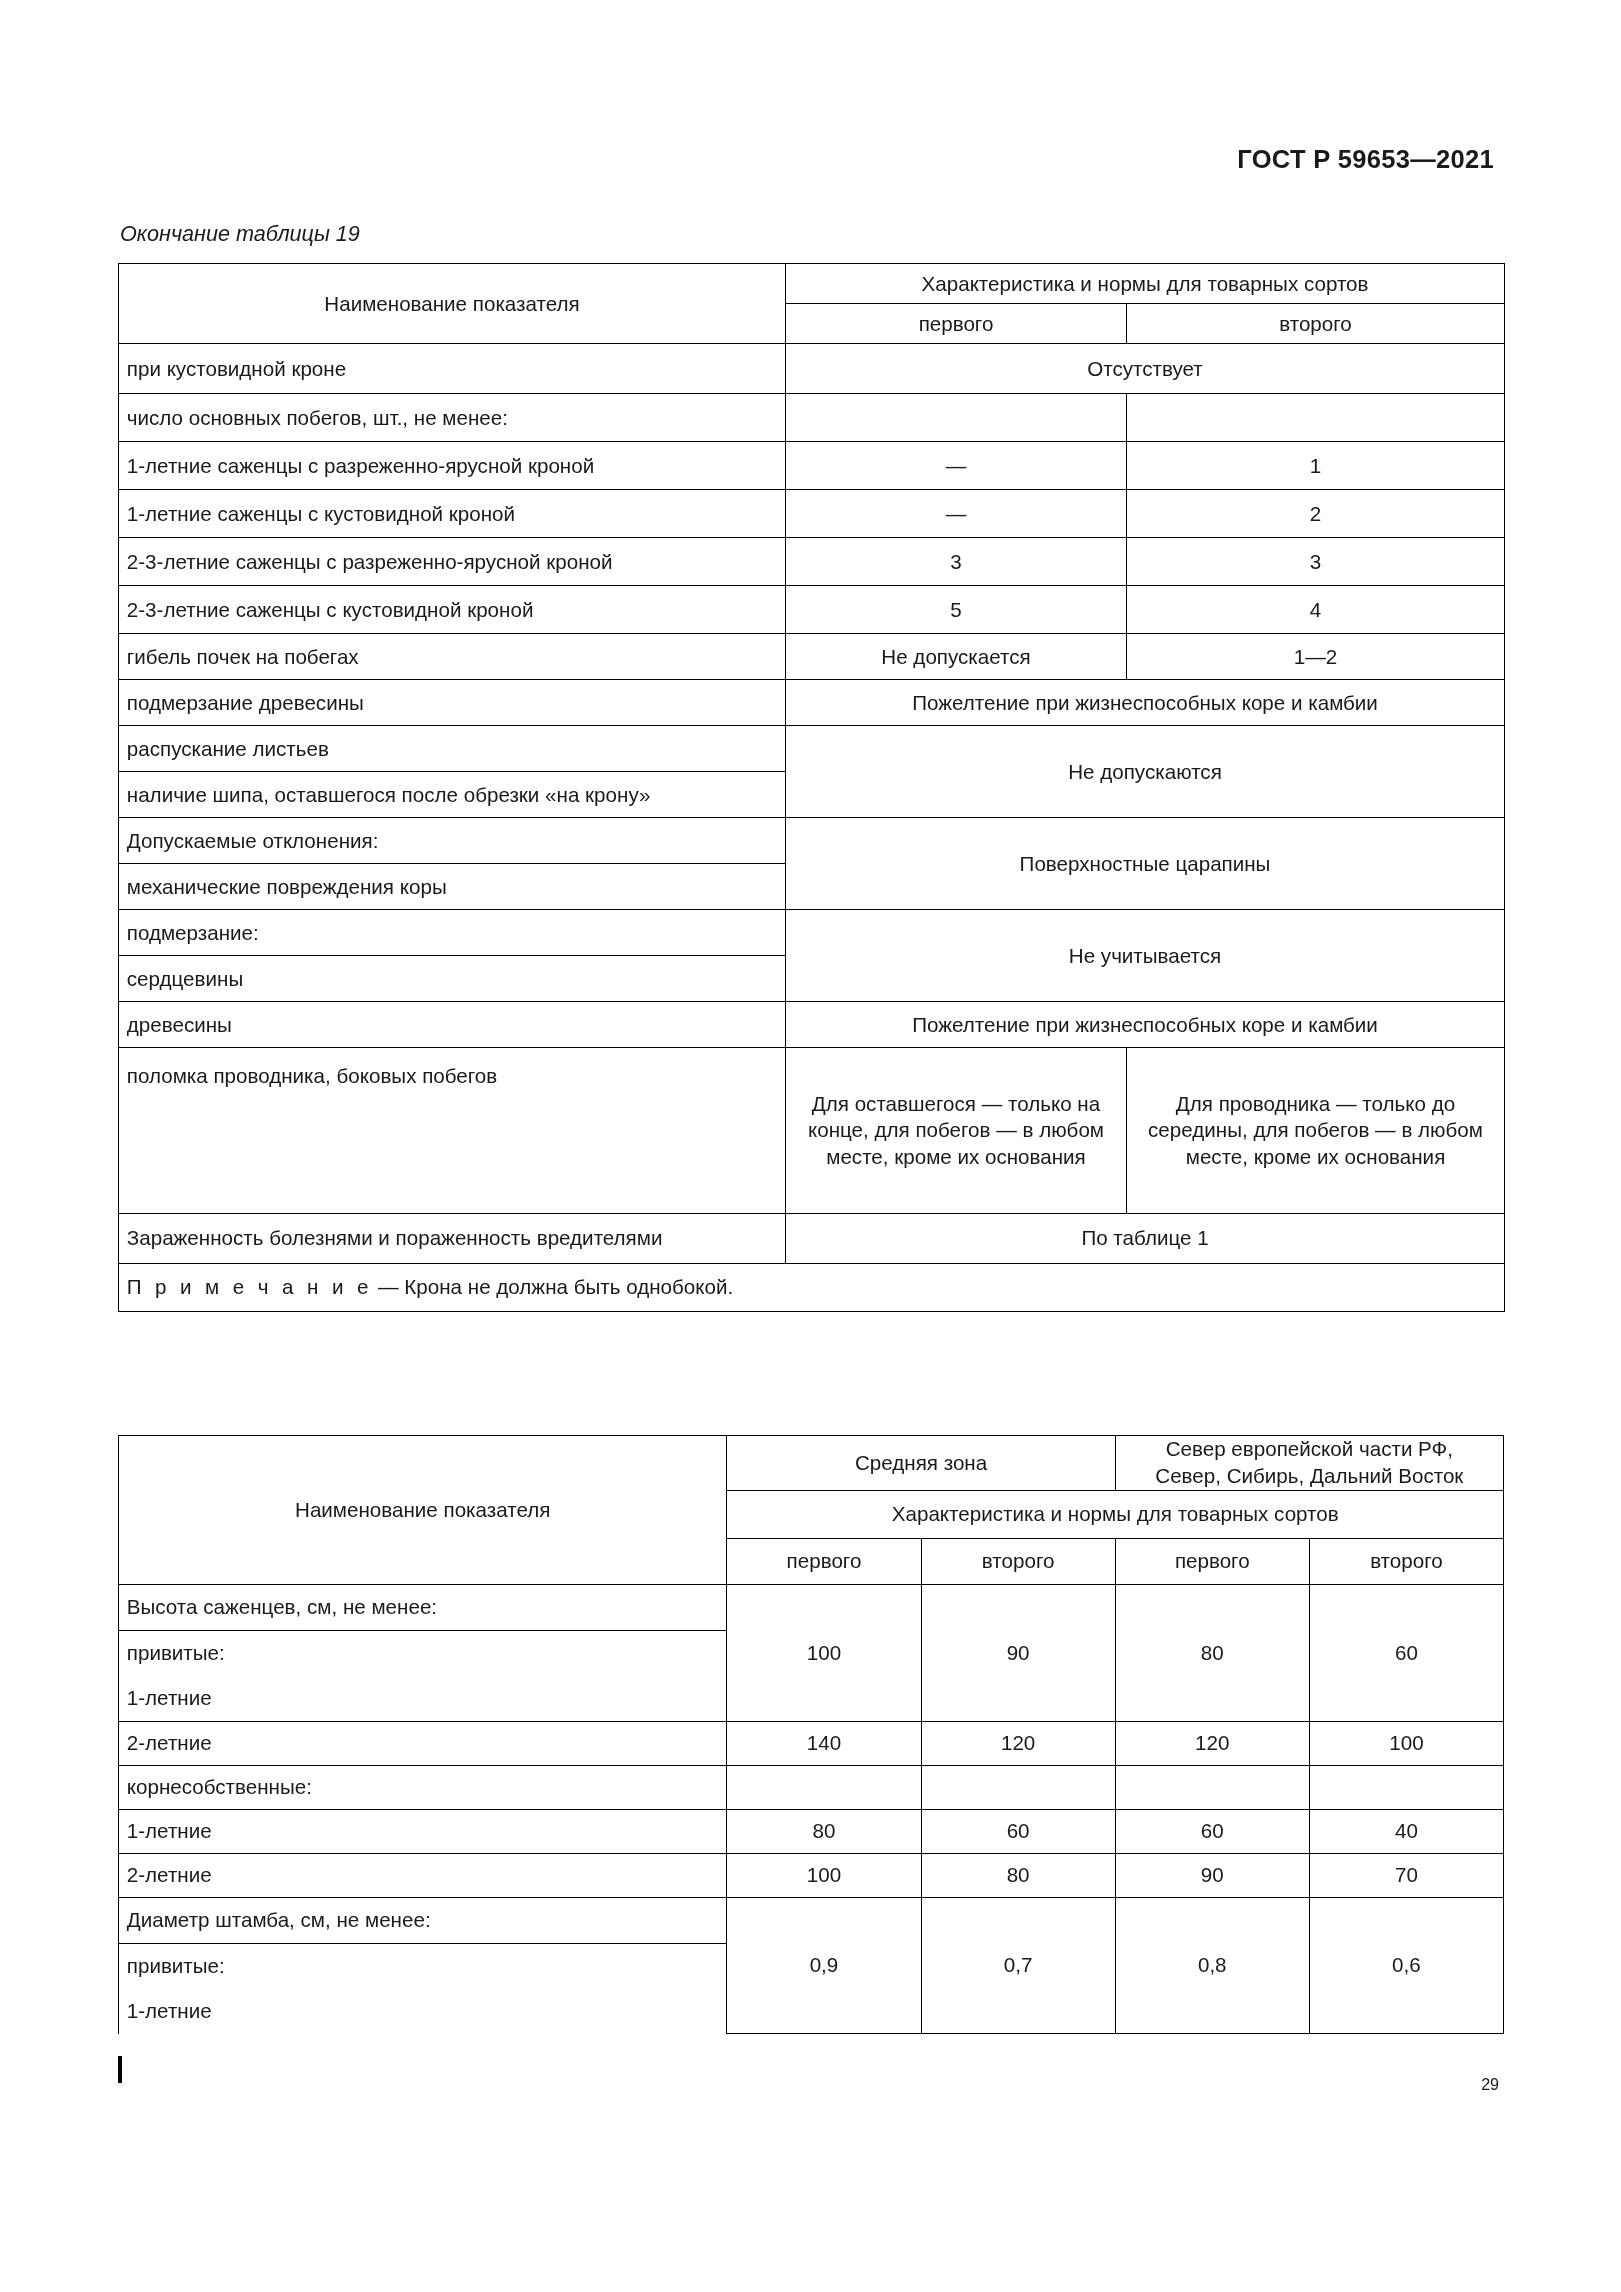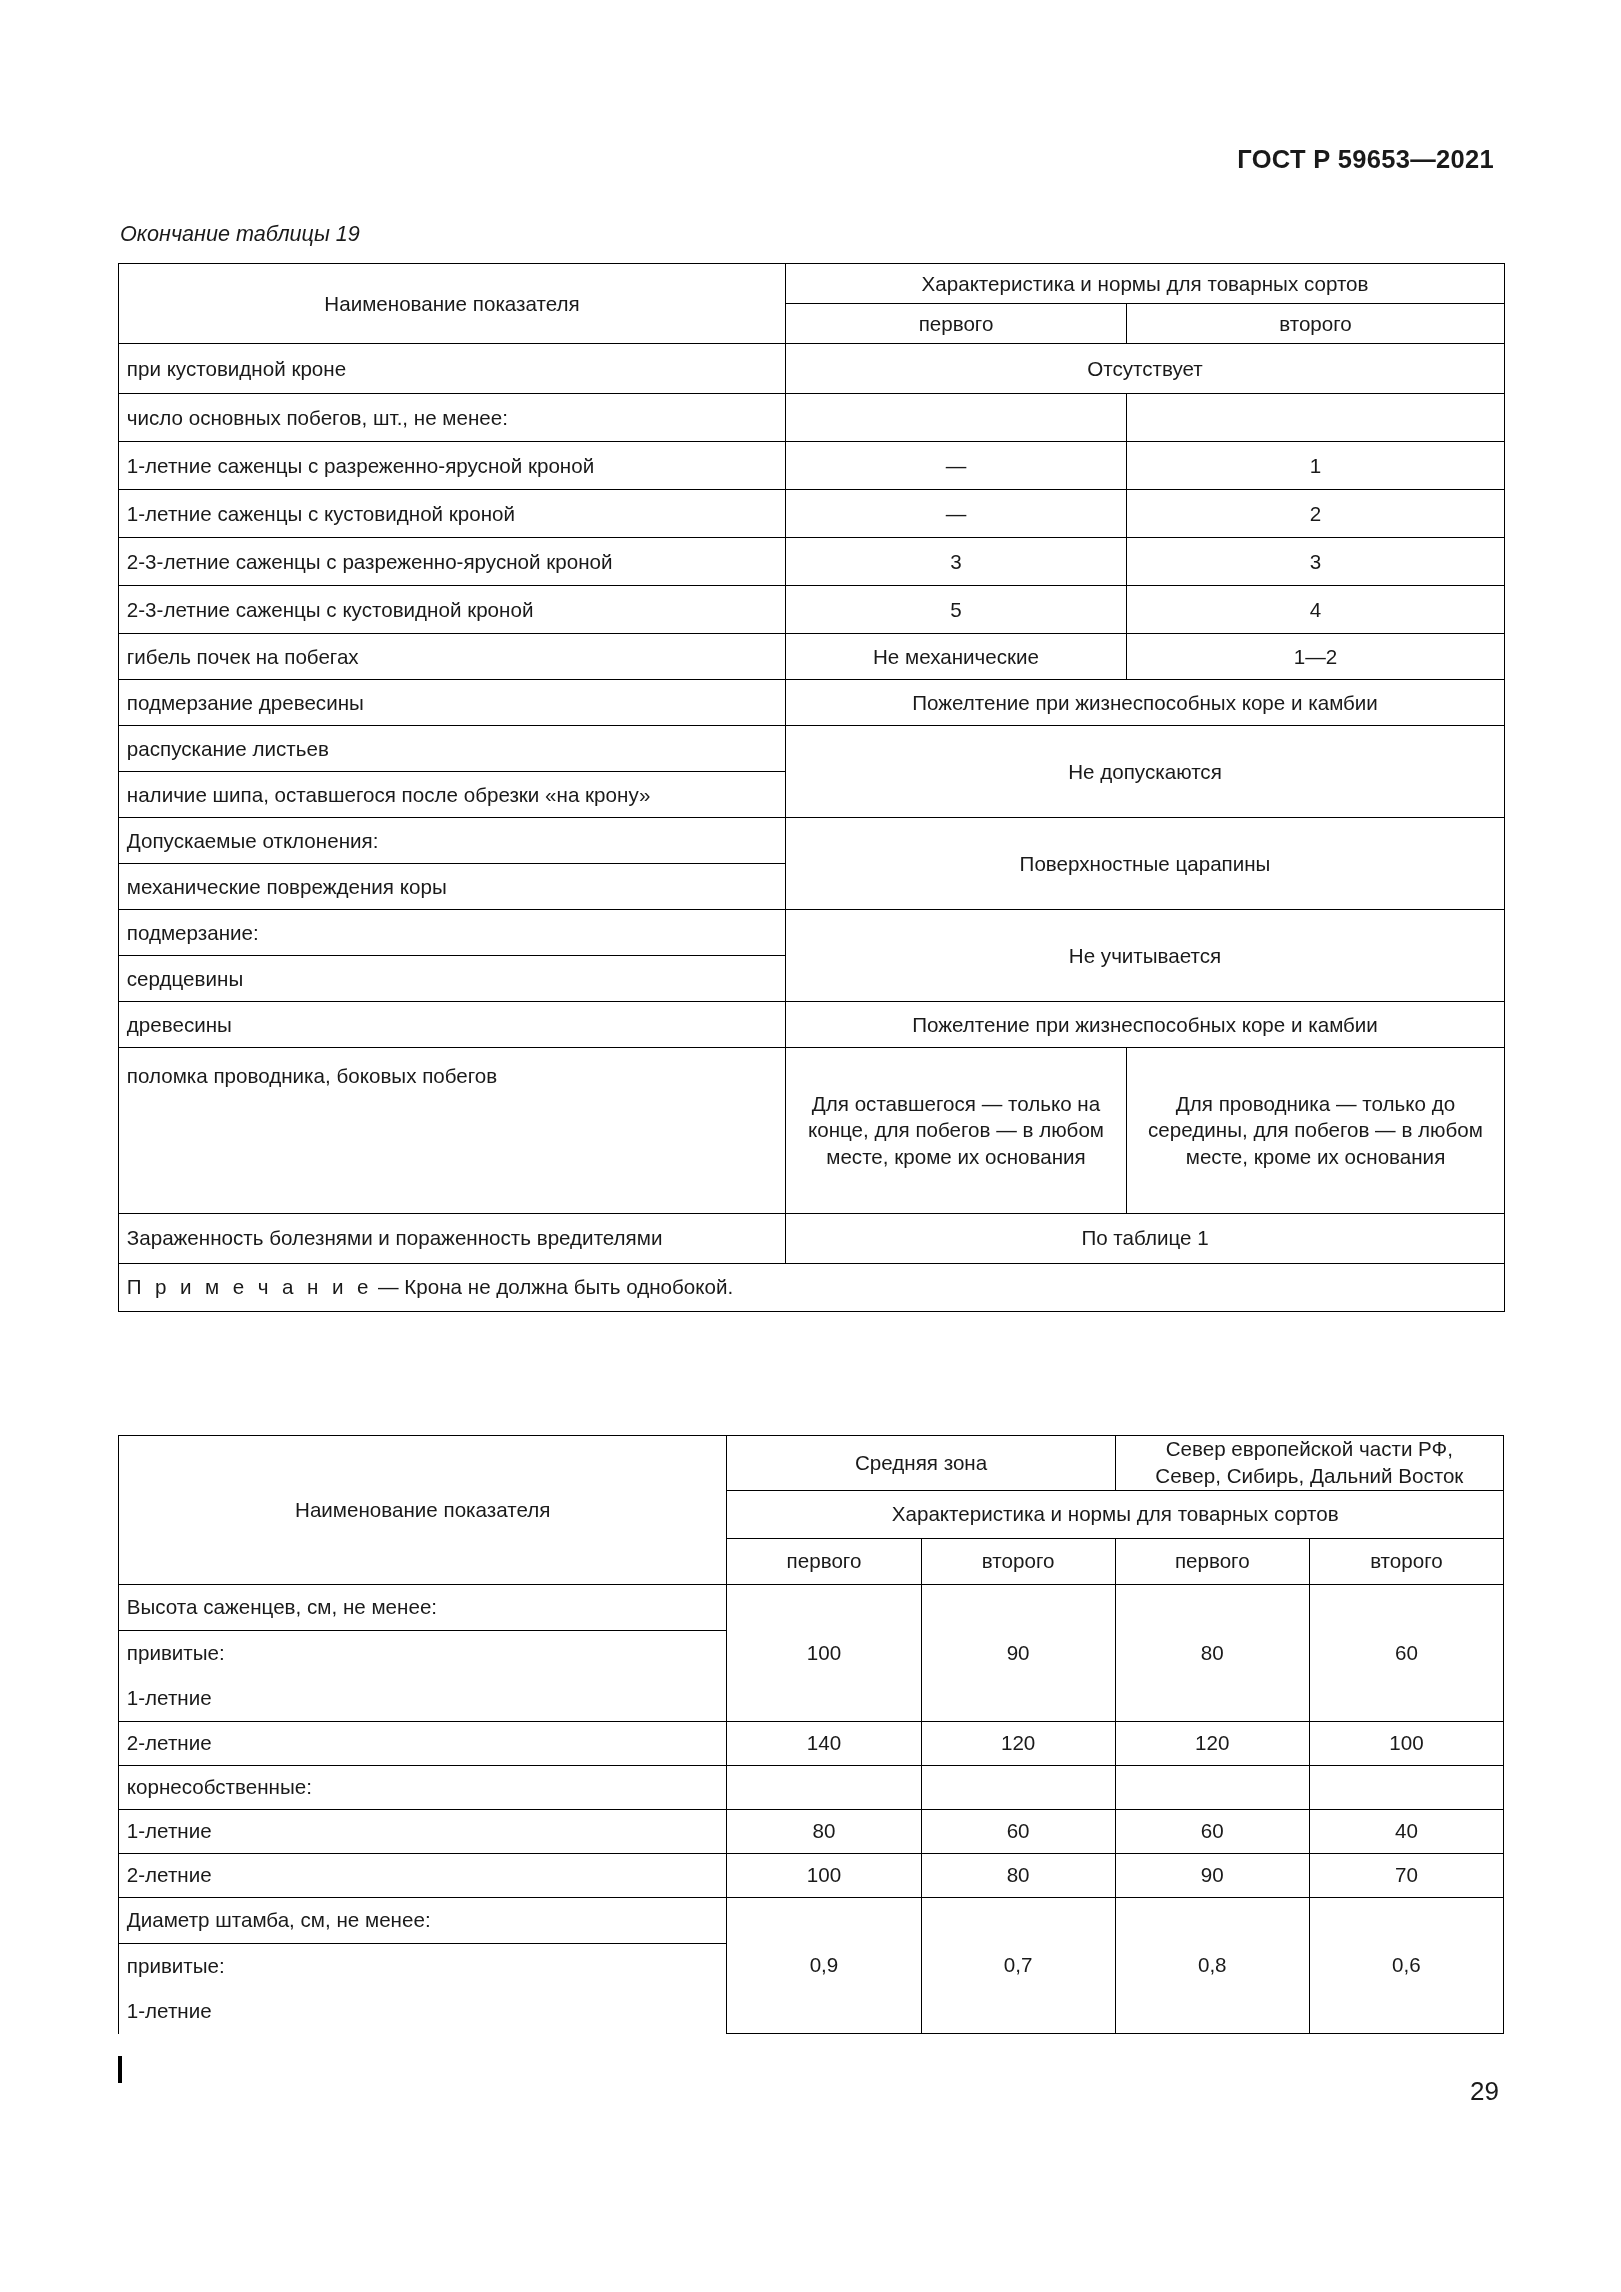--- a/index.html
+++ b/index.html
@@ -113,21 +113,21 @@
     width: 3.9px;
     height: 27.4px;
     background: #000;
   }
 
   
   .page-num {
     position: absolute;
     right: 122px;
     top: 2076px;
-    font-size: 26px;
+    font-size: 16px;
     margin-left: 20px;
   }
 </style>
 </head>
 <body>
 
 <div class="page">
 
   <div class="doc-header">ГОСТ Р 59653—2021</div>
 
@@ -176,21 +176,21 @@
         <td class="ctr">3</td>
       </tr>
       <tr>
         <td class="lft ind1" style="height:47px;">2-3-летние саженцы с кустовидной кроной</td>
         <td class="ctr">5</td>
         <td class="ctr">4</td>
       </tr>
 
       <tr>
         <td class="lft ind0" style="height:45px;">гибель почек на побегах</td>
-        <td class="ctr">Не механические</td>
+        <td class="ctr">Не допускается</td>
         <td class="ctr">1—2</td>
       </tr>
 
       <tr>
         <td class="lft ind0" style="height:45px;">подмерзание древесины</td>
         <td class="ctr" colspan="2">Пожелтение при жизнеспособных коре и камбии</td>
       </tr>
 
       <tr>
         <td class="lft ind0" style="height:45px;">распускание листьев</td>

